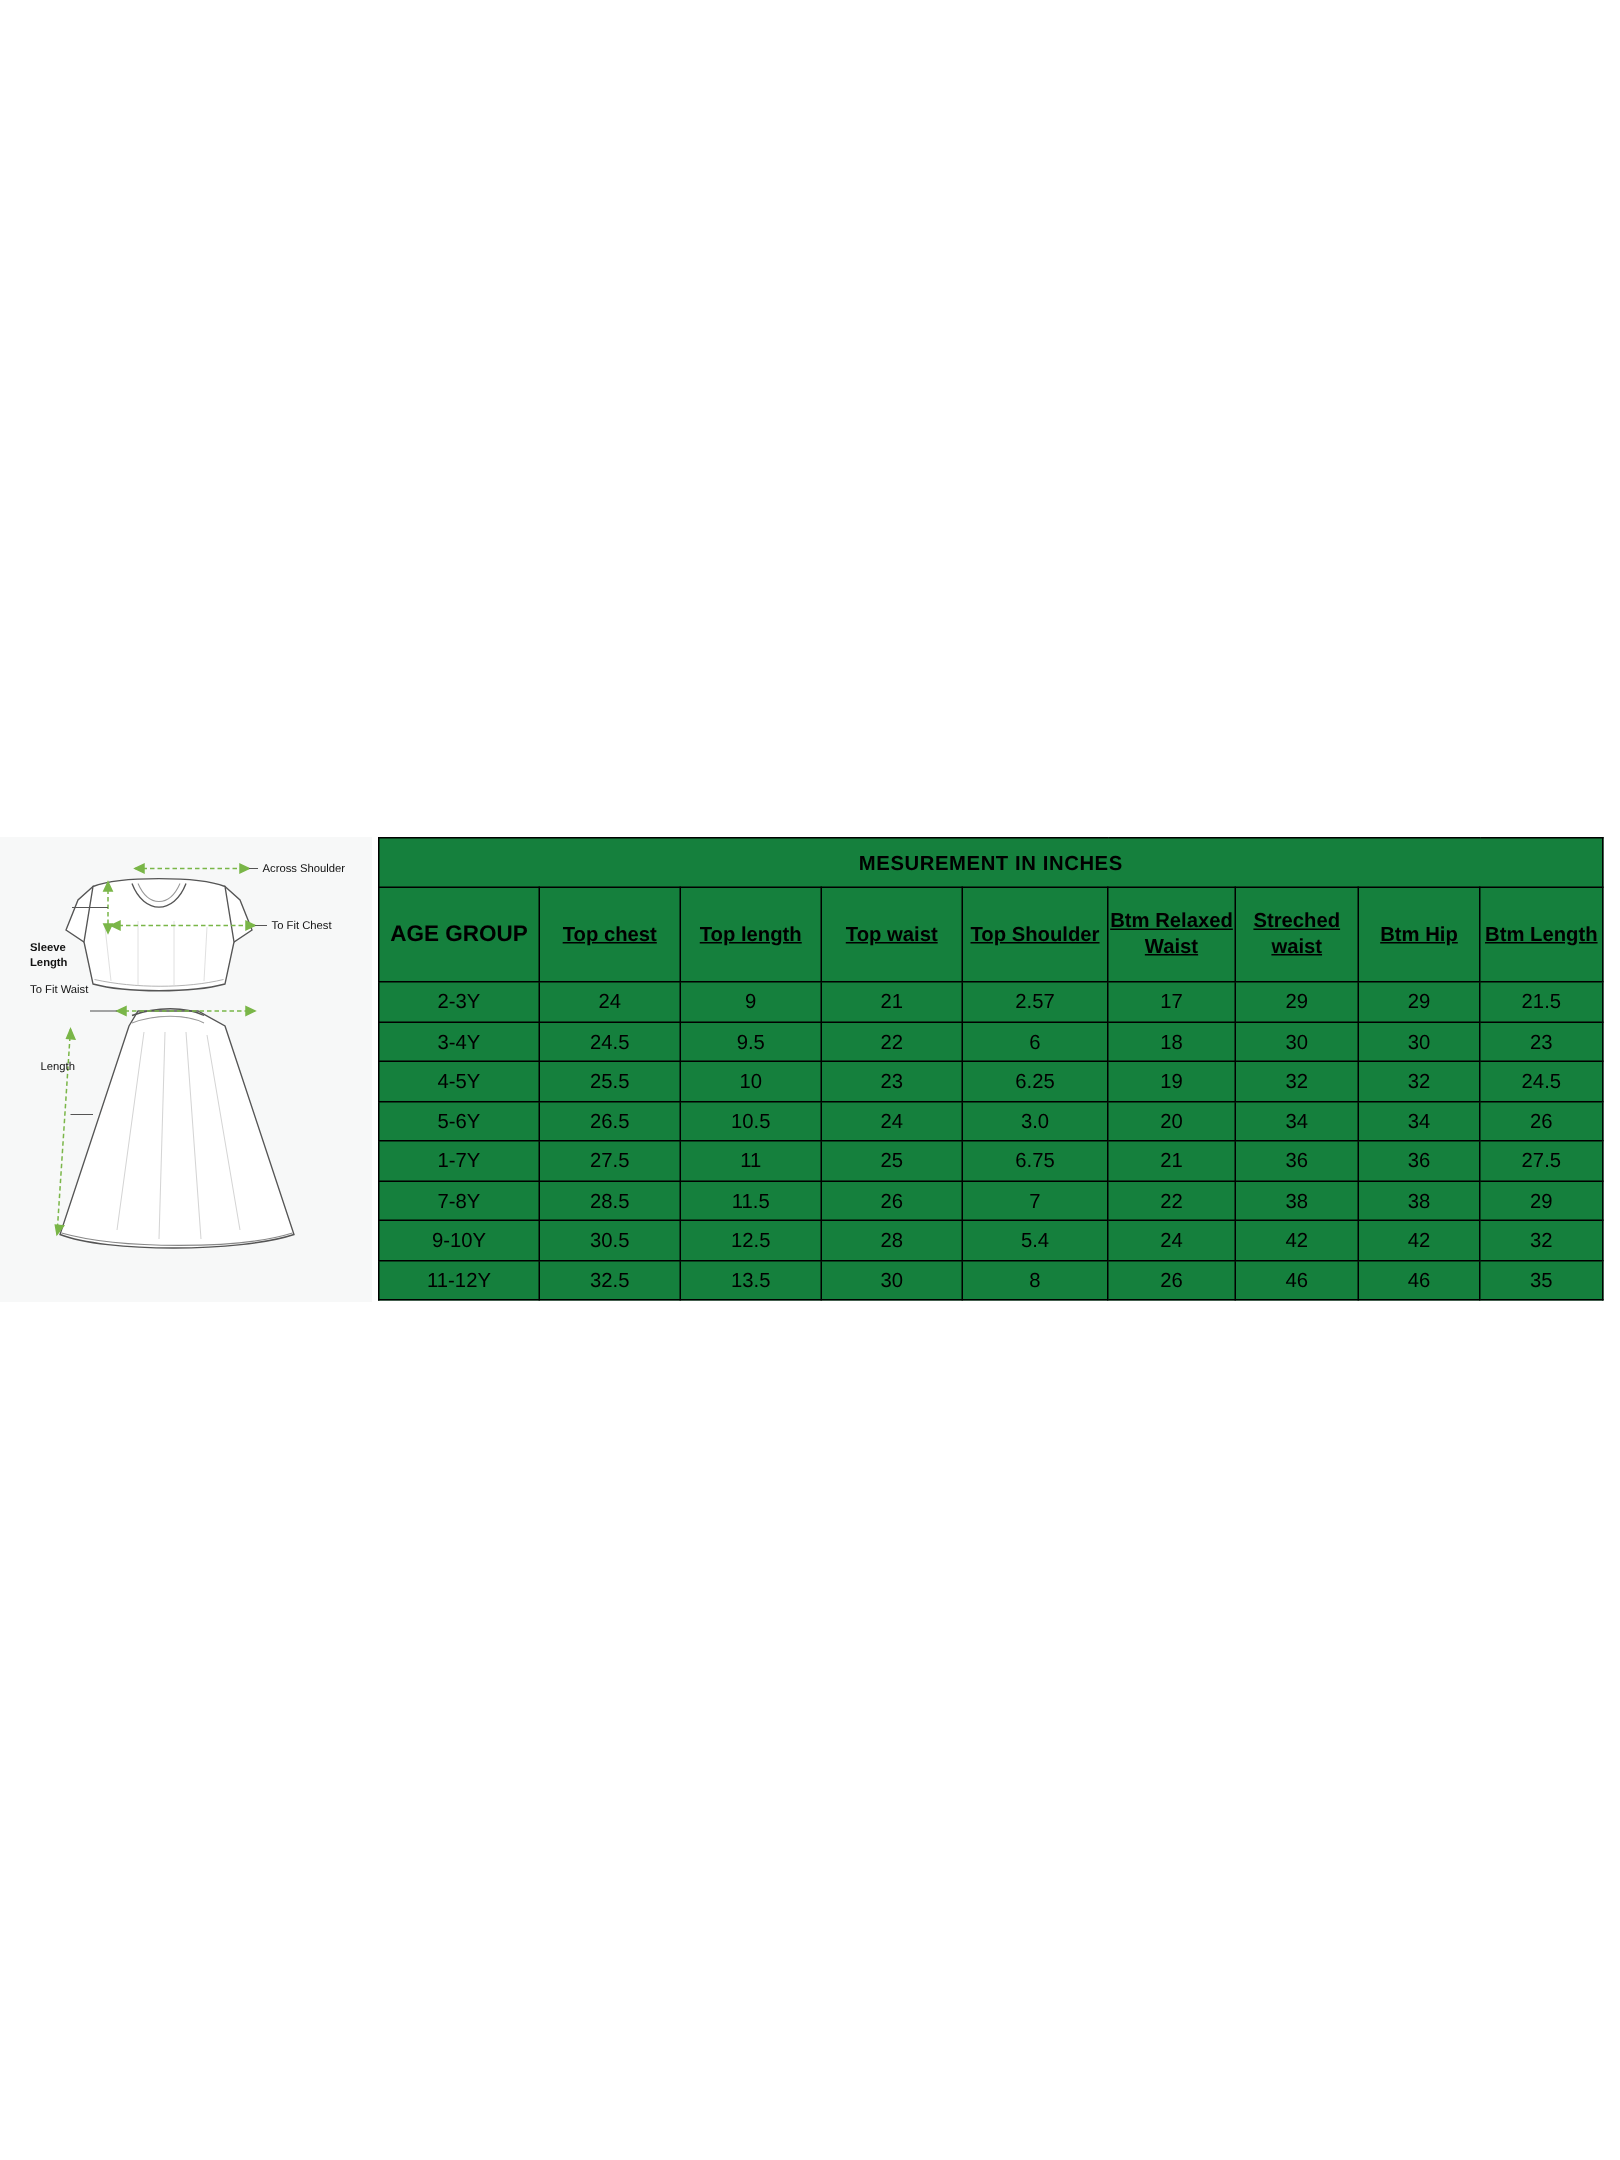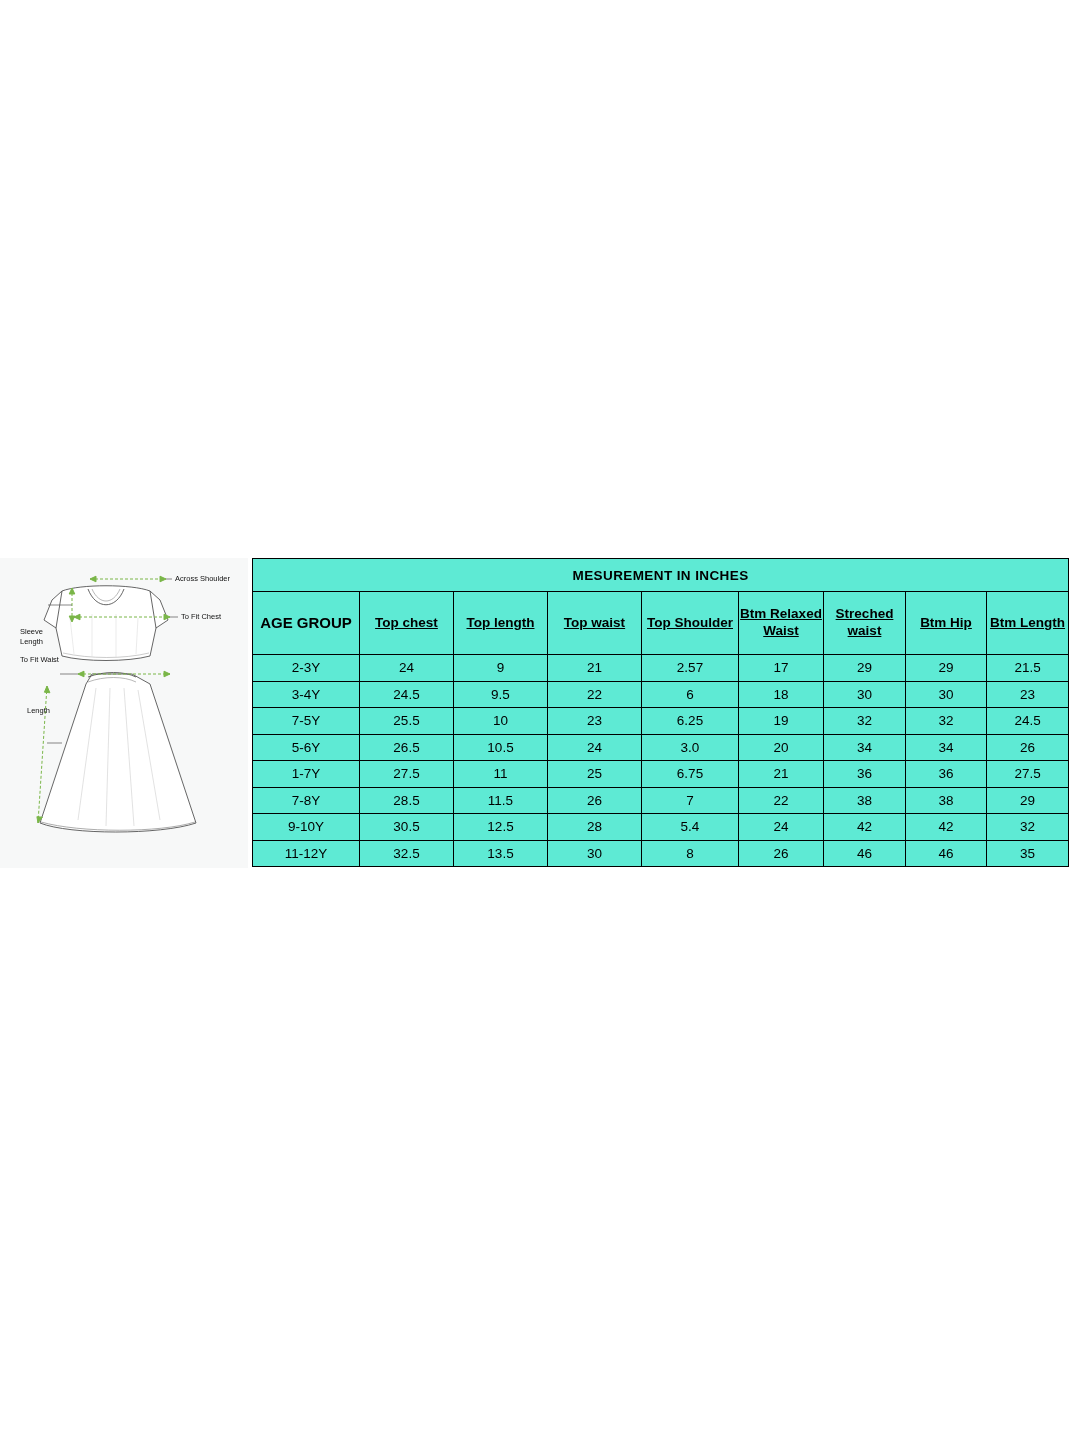--- a/index.html
+++ b/index.html
@@ -41,21 +41,21 @@
   .table-wrap {
     flex: 0 0 820px;
     width: 820px;
     padding-left: 4px;
     box-sizing: border-box;
   }
   table.size-chart {
     border-collapse: collapse;
     width: 816px;
     table-layout: fixed;
-    background: #5eead4;
+    background: #15803d;
   }
   table.size-chart td,
   table.size-chart th {
     border: 1px solid #000;
     text-align: center;
     vertical-align: middle;
     font-size: 13.5px;
     color: #000;
     padding: 0;
   }
@@ -155,21 +155,21 @@
 
       <g stroke="#555" stroke-width="0.7">
         <line x1="166" y1="21" x2="172" y2="21"></line>
         <line x1="170" y1="59" x2="178" y2="59"></line>
         <line x1="72" y1="47" x2="48" y2="47"></line>
         <line x1="78" y1="116" x2="60" y2="116"></line>
         <line x1="47" y1="185" x2="62" y2="185"></line>
       </g>
     </svg>
 
-    <div style="position:absolute;left:20px;top:69px;font-size:7.5px;line-height:10px;color:#111;">
+    <div style="position:absolute;left:20px;top:69px;font-size:7.5px;line-height:10px;color:#111;font-weight:bold;">
       <div>Sleeve</div>
       <div>Length</div>
     </div>
     <div style="position:absolute;left:175px;top:16px;font-size:7.5px;color:#111;white-space:nowrap;">Across Shoulder</div>
     <div style="position:absolute;left:181px;top:54px;font-size:7.5px;color:#111;white-space:nowrap;">To Fit Chest</div>
     <div style="position:absolute;left:20px;top:97px;font-size:7.5px;color:#111;white-space:nowrap;">To Fit Waist</div>
     <div style="position:absolute;left:27px;top:148px;font-size:7.5px;color:#111;white-space:nowrap;">Length</div>
   </div>
 
   <div class="table-wrap">
@@ -218,21 +218,21 @@
           <td>24.5</td>
           <td>9.5</td>
           <td>22</td>
           <td>6</td>
           <td>18</td>
           <td>30</td>
           <td>30</td>
           <td>23</td>
         </tr>
         <tr>
-          <td>7-5Y</td>
+          <td>4-5Y</td>
           <td>25.5</td>
           <td>10</td>
           <td>23</td>
           <td>6.25</td>
           <td>19</td>
           <td>32</td>
           <td>32</td>
           <td>24.5</td>
         </tr>
         <tr>

